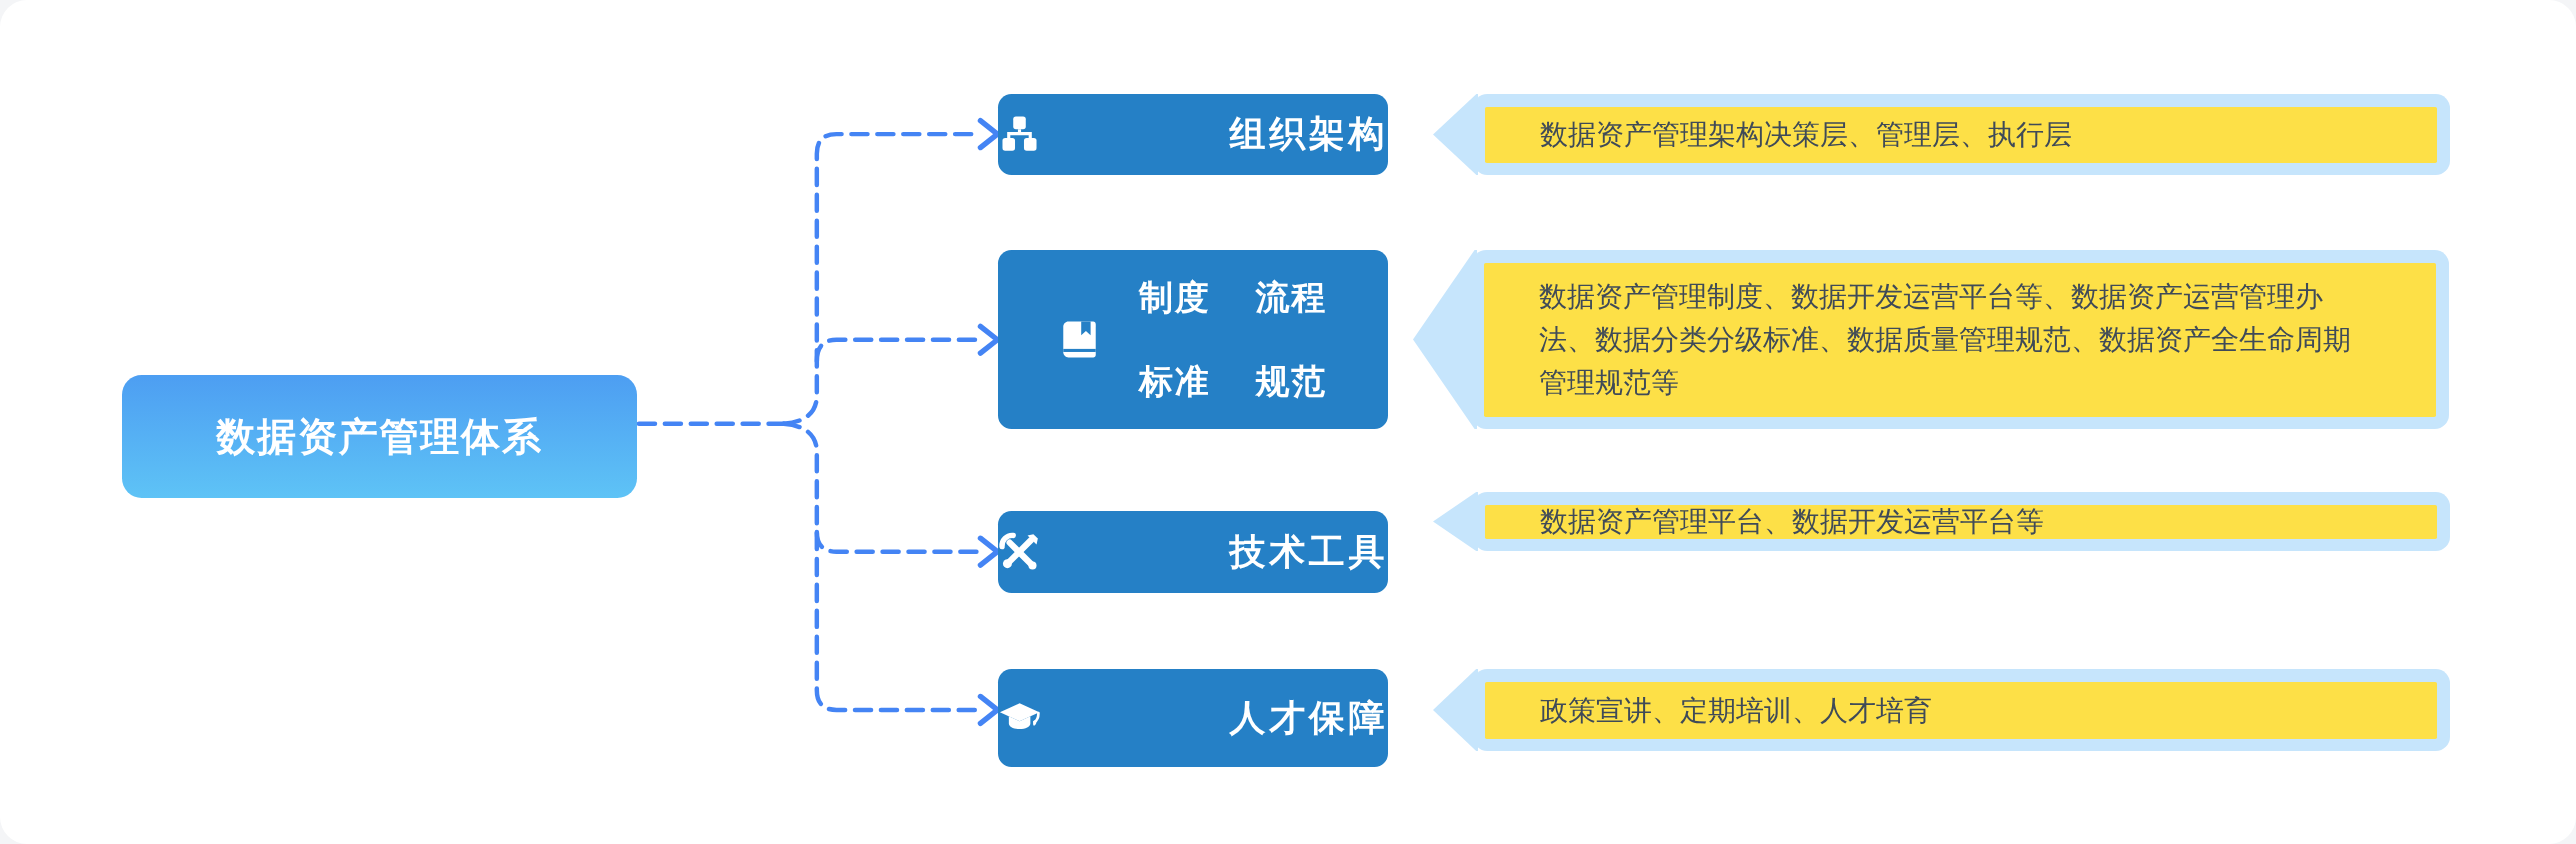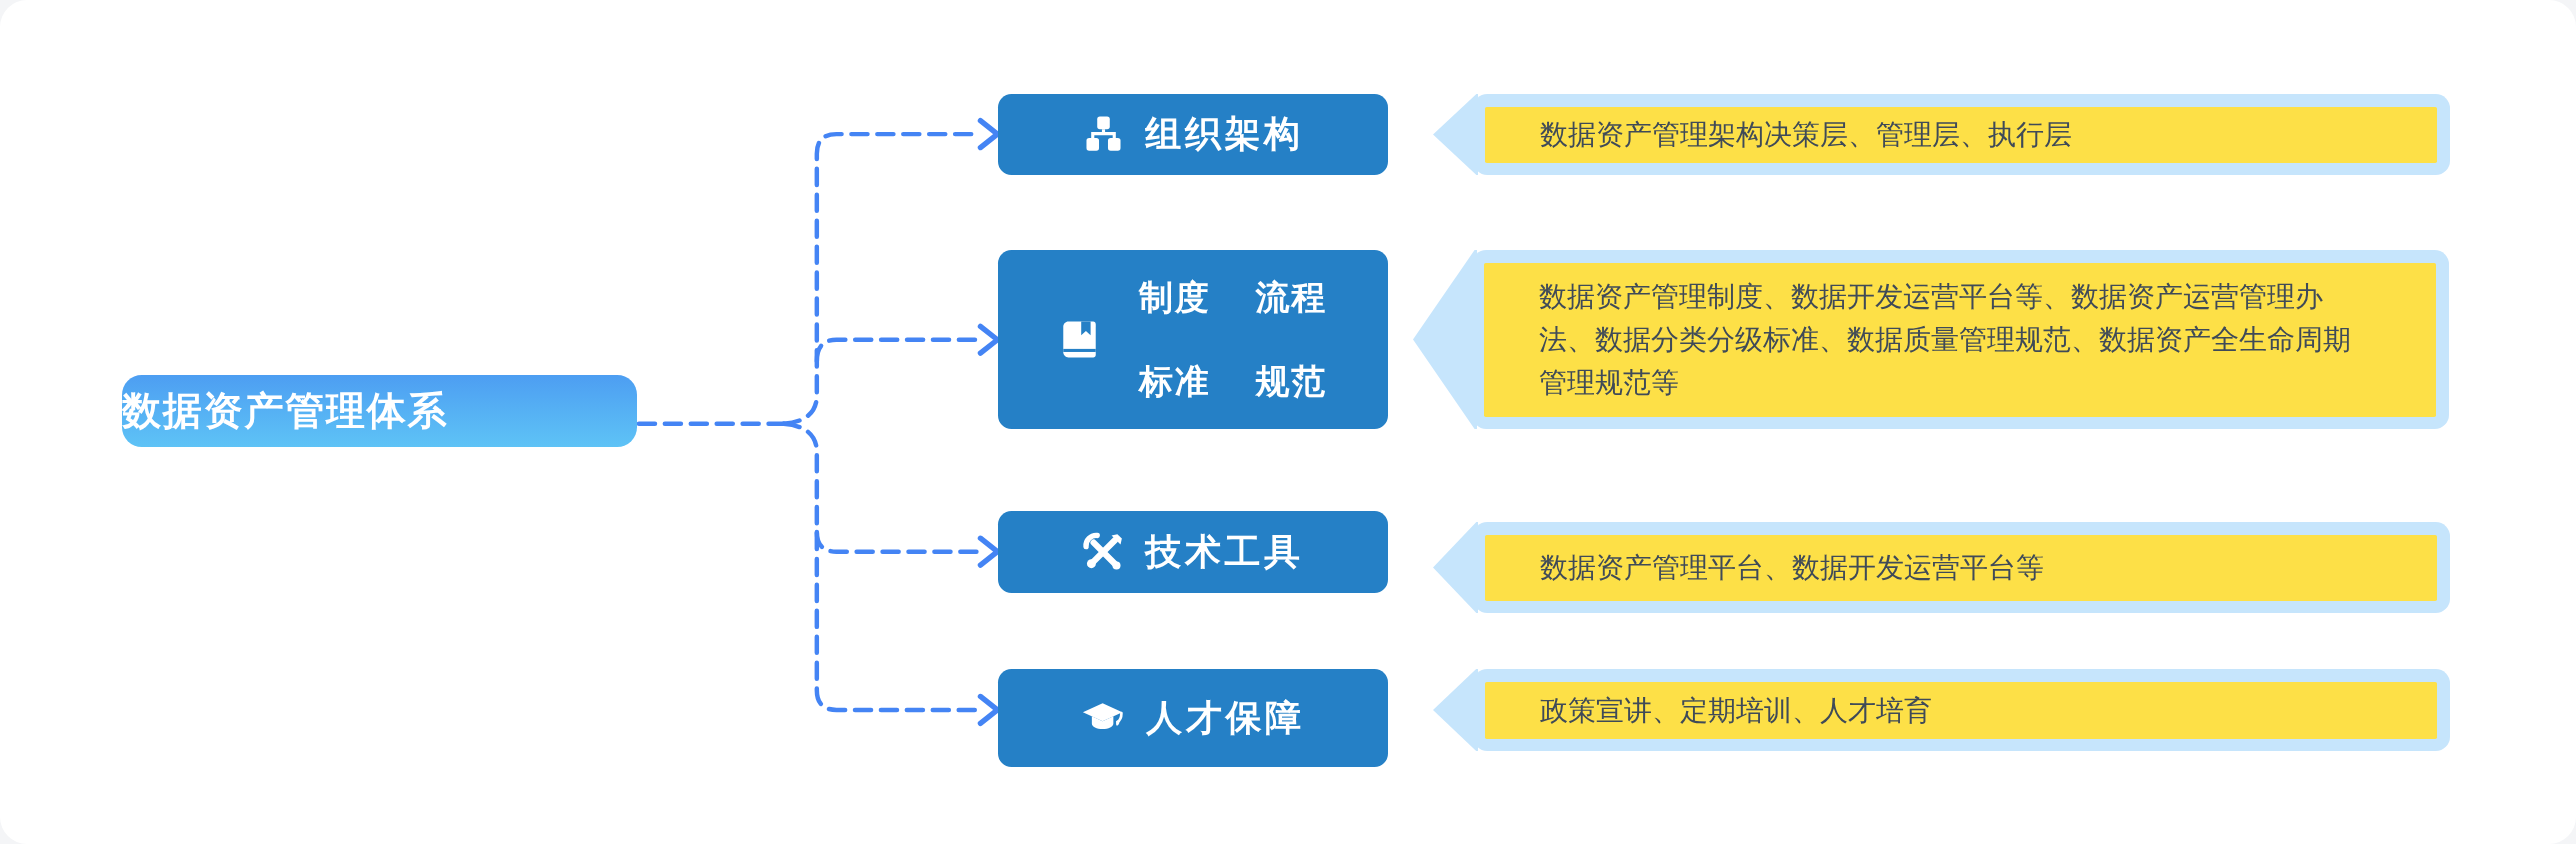--- a/index.html
+++ b/index.html
@@ -26,50 +26,50 @@
   .connector-svg{position:absolute;left:0;top:0;width:2576px;height:844px;}
   .connector-svg path.dash{
     fill:none;stroke:var(--connector-blue);stroke-width:5;
     stroke-linecap:round;stroke-dasharray:18 11;
   }
   .connector-svg path.arrow{
     fill:none;stroke:var(--connector-blue);stroke-width:6;
     stroke-linecap:round;stroke-linejoin:round;
   }
   .root-node{
-    position:absolute;left:122px;top:375px;width:515px;height:72px;
+    position:absolute;left:122px;top:375px;width:515px;height:123px;
     border-radius:19.7px;
     background:linear-gradient(180deg,var(--root-grad-top),var(--root-grad-bottom));
-    display:flex;align-items:center;
+    display:flex;align-items:center;justify-content:center;
     color:var(--node-text);font-size:39px;font-weight:700;letter-spacing:1.8px;
   }
   .branch-node{
     position:absolute;left:998px;width:390px;
     border-radius:13.4px;background:var(--branch-blue);
     display:flex;align-items:center;justify-content:center;
     color:var(--node-text);
   }
   .branch-node .icon{display:flex;align-items:center;justify-content:center;flex:0 0 auto;}
-  .branch-row{gap:20px;}
+  .branch-row{gap:20px;justify-content:space-between;}
   .branch-row .label{font-size:36px;font-weight:600;letter-spacing:3.6px;}
   #branch-1{top:94px;height:81px;}
   #branch-2{top:250px;height:179px;gap:39px;}
   #branch-3{top:511px;height:82px;}
   #branch-4{top:669px;height:98px;}
   .word-grid{
     display:grid;grid-template-columns:auto auto;
     column-gap:45px;row-gap:38px;
     font-size:34px;font-weight:600;letter-spacing:1.8px;text-align:center;
   }
   .callout{
     position:absolute;display:flex;align-items:stretch;
   }
   #callout-1{top:94px;height:81px;left:1433px;}
   #callout-2{top:250px;height:179px;left:1413px;}
-  #callout-3{top:522px;height:91px;left:1433px;}
+  #callout-3{top:492px;height:59px;left:1433px;}
   #callout-4{top:669px;height:82px;left:1433px;}
   .callout .tip{
     width:45px;background:var(--callout-bg);
     clip-path:polygon(100% -2%,100% 102%,0% 50%);
     flex:0 0 auto;
   }
   #callout-2 .tip{width:64px;}
   .callout .bubble{
     width:977px;background:var(--callout-bg);
     border-radius:14.3px;padding:12.5px;

